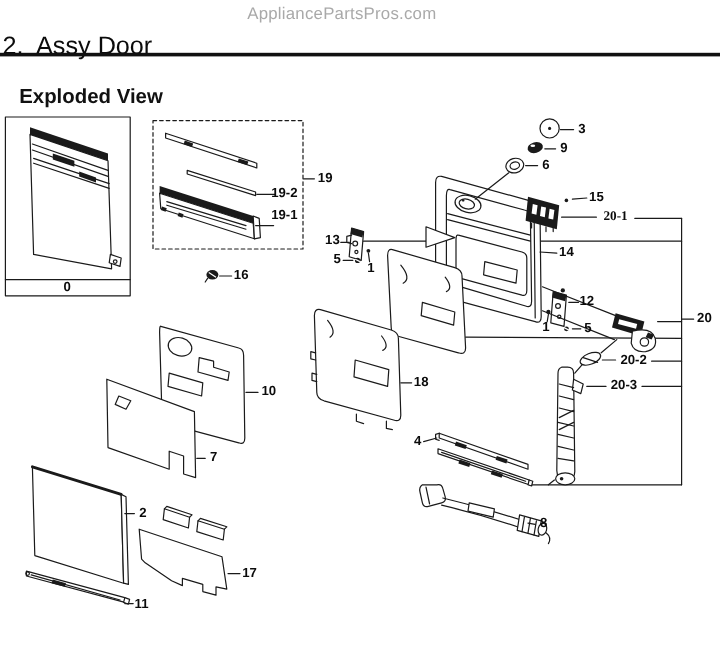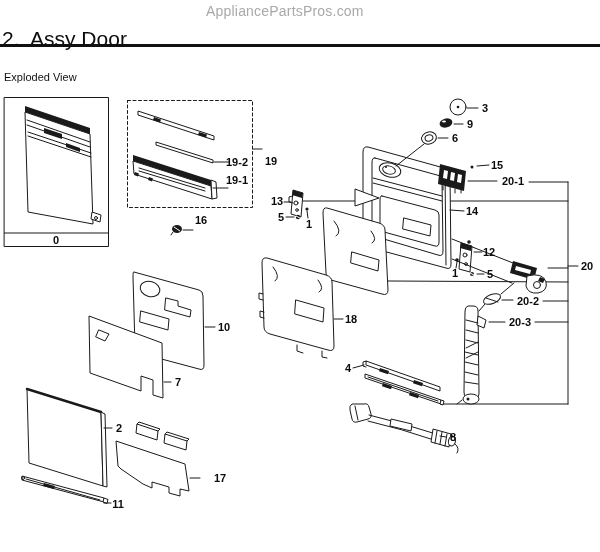--- a/index.html
+++ b/index.html
@@ -3,21 +3,21 @@
 <meta charset="utf-8">
 <style>
   html,body{margin:0;padding:0;background:#fff;}
   body{width:600px;height:552px;position:relative;overflow:hidden;
        font-family:"Liberation Sans", sans-serif;color:#111;}
   .watermark{position:absolute;top:3px;left:206px;font-size:14px;color:#a9a9a9;
              letter-spacing:.2px;}
   .title{position:absolute;top:13px;left:2px;font-size:21px;font-weight:normal;
          white-space:pre;color:#0b0b0b;}
   .rule{position:absolute;top:44px;left:0;width:600px;height:2.5px;background:#111;}
-  .subtitle{position:absolute;top:71px;left:4px;font-size:11px;font-weight:normal;}
+  .subtitle{position:absolute;top:71px;left:16px;font-size:17px;font-weight:bold;}
   .diagram{position:absolute;top:0;left:0;width:600px;height:552px;}
   svg{position:absolute;top:0;left:0;}
   .label-layer{position:absolute;top:0;left:0;width:600px;height:552px;pointer-events:none;}
   .part-label{position:absolute;transform:translate(-50%,-50%);font-size:11px;
               font-weight:bold;color:#0b0b0b;white-space:nowrap;line-height:1;}
   .ln{fill:none;stroke:#1a1a1a;stroke-width:1;stroke-linejoin:round;stroke-linecap:round;}
   .wh{fill:#ffffff;stroke:#1a1a1a;stroke-width:1;stroke-linejoin:round;}
   .dk{fill:#1a1a1a;stroke:none;}
   .wt{fill:#ffffff;stroke:none;}
   .dash{stroke-dasharray:3,2.5;}
@@ -257,37 +257,37 @@
     <path class="ln" d="M474,252 L482,252"></path>
     <path class="ln" d="M477,274 L484,274"></path>
     <path class="ln" d="M568,266 L578,266"></path>
     <path class="ln" d="M502,300 L513,300 M543,301 L568,301"></path>
     <path class="ln" d="M489,322 L505,322 M535,322 L568,322"></path>
   </g>
 </svg>
 
 <div class="label-layer">
       <span class="part-label" style="left: 56px; top: 240px;">0</span>
-      <span class="part-label" style="left: 271px; top: 149px; margin-top: 12px;">19</span>
+      <span class="part-label" style="left: 271px; top: 149px;">19</span>
       <span class="part-label" style="left: 237px; top: 162px;">19-2</span>
       <span class="part-label" style="left: 237px; top: 180px;">19-1</span>
-      <span class="part-label" style="left: 201px; top: 220px;">16</span>
+      <span class="part-label" style="left: 201px; top: 230px;">16</span>
       <span class="part-label" style="left: 224px; top: 327px;">10</span>
       <span class="part-label" style="left: 178px; top: 382px;">7</span>
       <span class="part-label" style="left: 119px; top: 428px;">2</span>
-      <span class="part-label" style="left: 220px; top: 478px;">17</span>
+      <span class="part-label" style="left: 208px; top: 478px;">17</span>
       <span class="part-label" style="left: 118px; top: 504px;">11</span>
       <span class="part-label" style="left: 351px; top: 319px;">18</span>
       <span class="part-label" style="left: 348px; top: 368px;">4</span>
       <span class="part-label" style="left: 453px; top: 437px;">8</span>
       <span class="part-label" style="left: 485px; top: 108px;">3</span>
       <span class="part-label" style="left: 470px; top: 124px;">9</span>
       <span class="part-label" style="left: 455px; top: 138px;">6</span>
       <span class="part-label" style="left: 497px; top: 165px;">15</span>
-      <span class="part-label" style="left: 513px; top: 181px;">20-1</span>
+      <span class="part-label" style="left: 513px; top: 181px; font-family: Liberation Serif, serif;">20-1</span>
       <span class="part-label" style="left: 472px; top: 211px;">14</span>
       <span class="part-label" style="left: 277px; top: 201px;">13</span>
       <span class="part-label" style="left: 281px; top: 217px;">5</span>
       <span class="part-label" style="left: 309px; top: 224px;">1</span>
       <span class="part-label" style="left: 489px; top: 252px;">12</span>
       <span class="part-label" style="left: 455px; top: 273px;">1</span>
       <span class="part-label" style="left: 490px; top: 274px;">5</span>
       <span class="part-label" style="left: 587px; top: 266px;">20</span>
       <span class="part-label" style="left: 528px; top: 301px;">20-2</span>
       <span class="part-label" style="left: 520px; top: 322px;">20-3</span>

